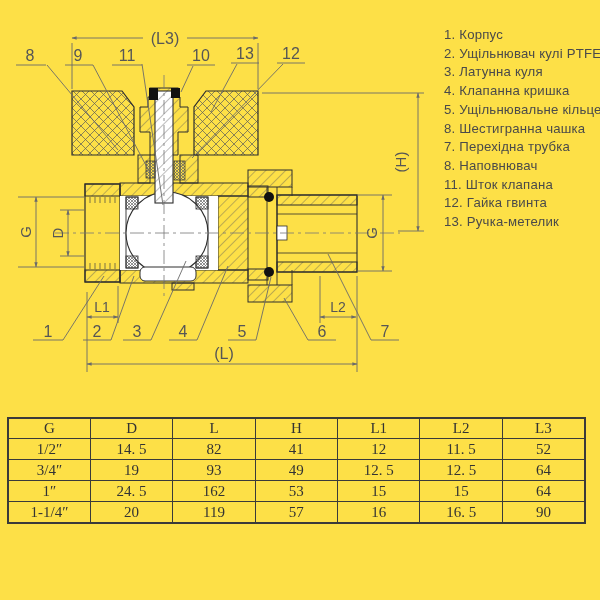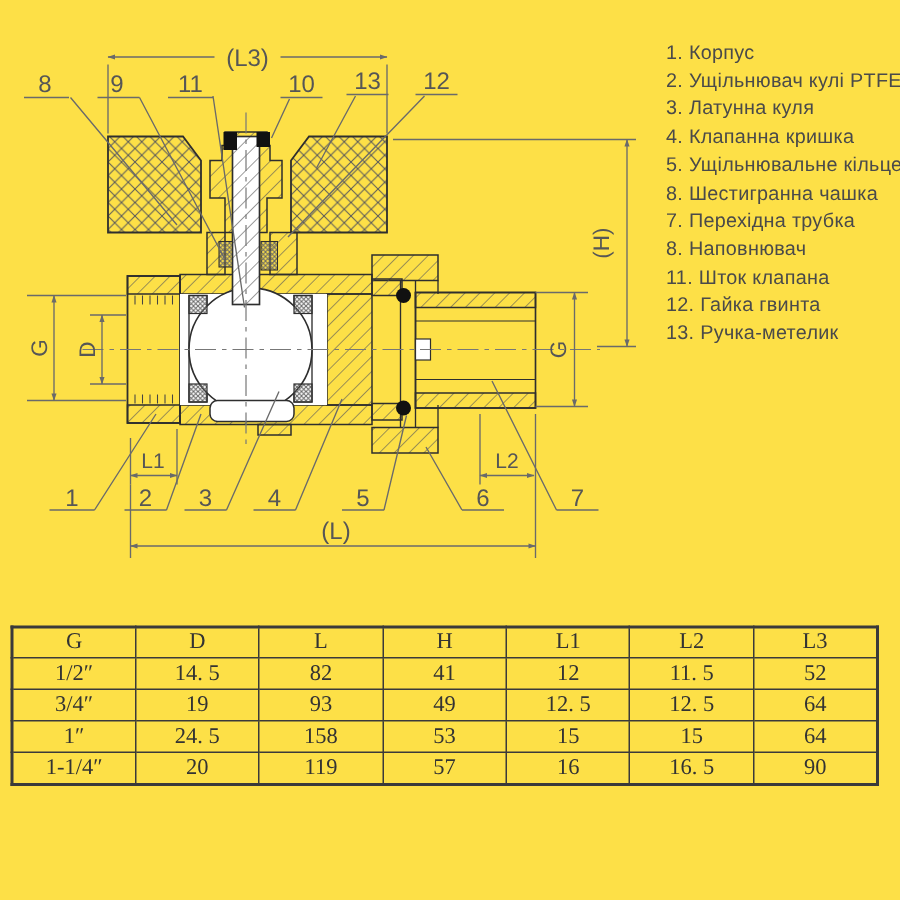--- a/index.html
+++ b/index.html
@@ -232,21 +232,21 @@
       <td>19</td>
       <td>93</td>
       <td>49</td>
       <td>12. 5</td>
       <td>12. 5</td>
       <td>64</td>
     </tr>
     <tr>
       <td>1″</td>
       <td>24. 5</td>
-      <td>158</td>
+      <td>162</td>
       <td>53</td>
       <td>15</td>
       <td>15</td>
       <td>64</td>
     </tr>
     <tr>
       <td>1-1/4″</td>
       <td>20</td>
       <td>119</td>
       <td>57</td>

